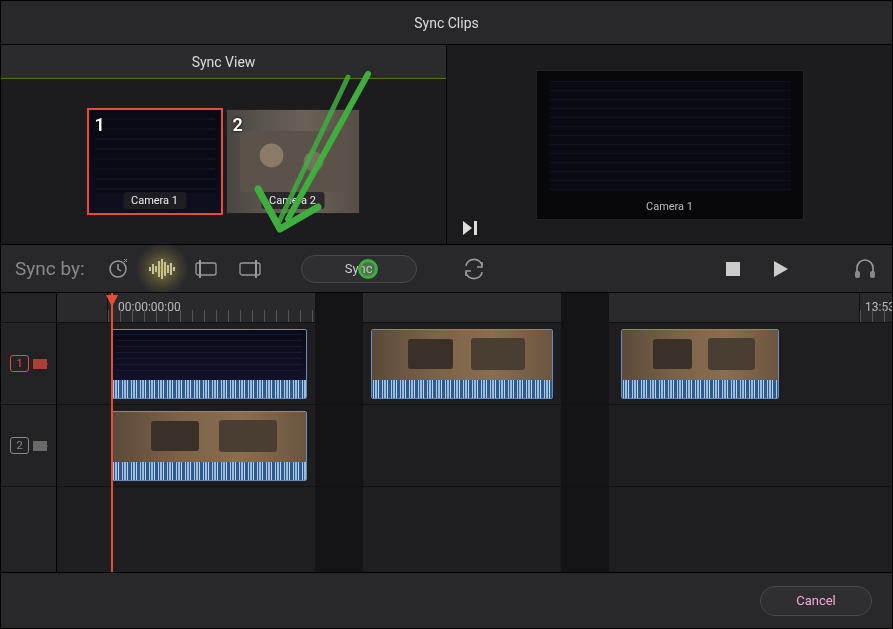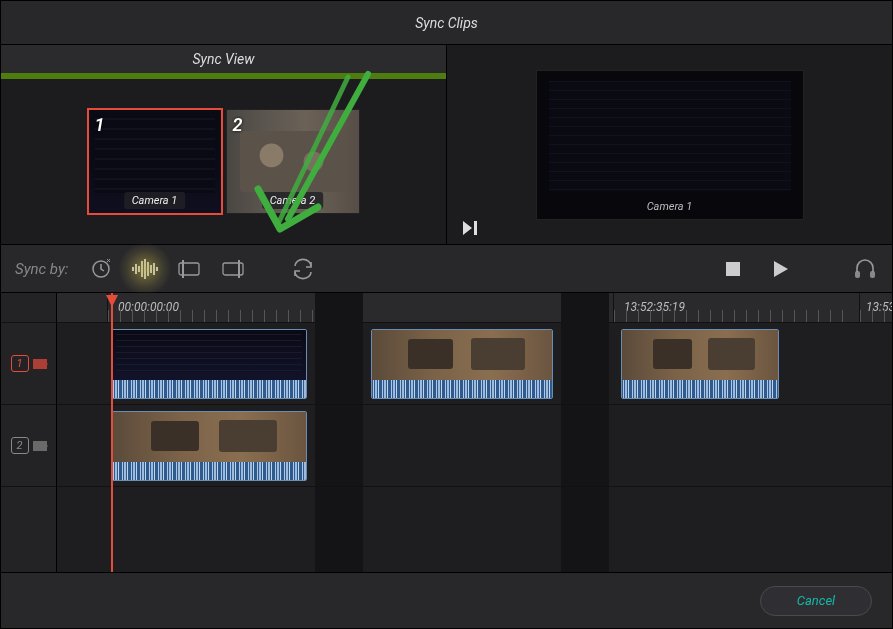--- a/index.html
+++ b/index.html
@@ -9,31 +9,31 @@
     --border:#000;
     --text:#ccc;
     --text-dim:#888;
     --accent:#e64b3c;
     --btn:#323236;
     --btn-border:#4a4a4e;
   }
   *{box-sizing:border-box;margin:0;padding:0;font-family:-apple-system,BlinkMacSystemFont,"Segoe UI",Roboto,sans-serif;}
   body{background:#0c0c0c;color:var(--text);width:893px;height:629px;overflow:hidden;font-size:13px;}
   
-  .window{position:absolute;inset:0;background:var(--panel);border:1px solid #000;display:flex;flex-direction:column;font-style:italic;}
+  .window{position:absolute;inset:0;background:var(--panel);border:1px solid #000;display:flex;flex-direction:column;}
   
   
   .titlebar{height:44px;display:flex;align-items:center;justify-content:center;background:#28282b;border-bottom:1px solid #000;}
   .titlebar span{color:#ddd;font-size:14px;}
   
   
   .previews{display:flex;height:200px;border-bottom:1px solid #000;}
   .preview-pane{flex:1;display:flex;flex-direction:column;background:#212124;}
   .preview-pane + .preview-pane{border-left:1px solid #000;}
-  .preview-header{height:34px;display:flex;align-items:center;justify-content:center;background:#2b2b2e;border-bottom:6px solid #4d7c0f;font-size:14px;color:#ddd;}
+  .preview-header{height:34px;display:flex;align-items:center;justify-content:center;background:#2b2b2e;border-bottom:1px solid #4d7c0f;font-size:14px;color:#ddd;}
   .preview-body{flex:1;display:flex;align-items:center;justify-content:center;position:relative;background:#1c1c1f;}
   
   
   .syncview{display:flex;gap:4px;align-items:stretch;height:105px;position:relative;}
   .cam-tile{position:relative;width:134px;height:100%;background:#0f0f14;border:1px solid #222;overflow:hidden;}
   .cam-tile.selected{outline:2px solid var(--accent);outline-offset:-1px;}
   .cam-num{position:absolute;top:4px;left:6px;font-size:18px;font-weight:600;color:#fff;text-shadow:0 0 3px #000;}
   .cam-label{position:absolute;bottom:4px;left:50%;transform:translateX(-50%);background:rgba(32,32,36,.85);padding:2px 8px;border-radius:3px;font-size:11px;color:#eee;white-space:nowrap;}
   .cam-screen{position:absolute;inset:0;background:
     linear-gradient(#0a0a14,#0a0a14);
@@ -54,21 +54,21 @@
   
   .viewer-frame{width:268px;height:150px;background:#08080c;position:relative;border:1px solid #222;}
   .viewer-frame::before{content:"";position:absolute;inset:10px 12px 28px 12px;background:
     repeating-linear-gradient(#12121e 0 1px,transparent 1px 9px),
     #0a0a12;}
   .viewer-cam-label{position:absolute;bottom:6px;left:50%;transform:translateX(-50%);font-size:11px;color:#bbb;}
   .next-btn{position:absolute;left:16px;bottom:6px;}
   
   
   .toolbar{height:48px;display:flex;align-items:center;padding:0 14px;gap:18px;background:#28282b;border-bottom:1px solid #000;}
-  .toolbar .lbl{color:var(--text-dim);font-size:15px;margin-right:2px;}
+  .toolbar .lbl{color:var(--text-dim);font-size:19px;margin-right:2px;}
   .tool-icn{width:26px;height:26px;display:flex;align-items:center;justify-content:center;border-radius:3px;color:#999;}
   .tool-icn.active{color:#eee;}
   .tool-icn svg{display:block;}
   .wave-glow{position:relative;}
   .wave-glow::before{content:"";position:absolute;inset:-16px;background:radial-gradient(circle,#c9b84a88 0%,#c9b84a22 45%,transparent 65%);transform:rotate(45deg);border-radius:8px;}
   .sync-btn{margin-left:20px;width:116px;height:28px;border:1px solid var(--btn-border);border-radius:14px;background:#2f2f33;color:#ccc;display:flex;align-items:center;justify-content:center;font-size:13px;position:relative;}
   .sync-dot{position:absolute;width:20px;height:20px;border:3px solid #3fae3f;border-radius:50%;background:#7fd47f66;right:38px;}
   .spacer{flex:1;}
   .play-controls{display:flex;gap:22px;align-items:center;margin-right:40px;}
   
@@ -104,21 +104,21 @@
       transparent 0 1px,#bcd4ee 1px 2px,transparent 2px 3px,#a8c6e6 3px 5px,transparent 5px 6px,#d0e2f4 6px 7px,transparent 7px 9px);
     opacity:.9;}
   
   .gap{position:absolute;top:0;height:100%;background:#141416;}
   
   .playhead{position:absolute;top:0;bottom:0;width:2px;background:var(--accent);}
   .playhead::before{content:"";position:absolute;top:2px;left:-5px;width:12px;height:12px;background:var(--accent);clip-path:polygon(0 0,100% 0,50% 100%);}
   
   
   .footer{height:56px;display:flex;align-items:center;justify-content:flex-end;gap:14px;padding:0 20px;background:#28282b;border-top:1px solid #000;}
-  .btn{min-width:112px;height:30px;border:1px solid var(--btn-border);background:#2f2f33;border-radius:15px;color:#14b8a6;display:flex;align-items:center;justify-content:center;font-size:13px;}
+  .btn{min-width:112px;height:30px;border:1px solid var(--btn-border);background:#2f2f33;border-radius:15px;color:#f9a8d4;display:flex;align-items:center;justify-content:center;font-size:13px;}
   
   svg{overflow:visible;}
 </style>
 </head>
 <body>
 
 <div class="window">
 
   <div class="titlebar">
     <span>Sync Clips</span>
@@ -198,20 +198,24 @@
         </svg>
     </div>
 
     <div class="tool-icn" title="Out point">
       <svg width="22" height="18" viewBox="0 0 22 18">
           <rect x="1" y="3" width="20" height="12" rx="2" fill="none" stroke="currentColor" stroke-width="1.3"></rect>
           <path d="M17 0 V18" stroke="currentColor" stroke-width="2"></path>
         </svg>
     </div>
 
+    <div class="sync-btn">
+      <span>Sync</span>
+      <span class="sync-dot"></span>
+    </div>
 
     <div class="tool-icn" style="margin-left:26px" title="Loop">
       <svg width="22" height="18" viewBox="0 0 22 18">
           <path d="M3 6 A6 5 0 0 1 19 6 M19 12 A6 5 0 0 1 3 12" fill="none" stroke="currentColor" stroke-width="1.6"></path>
           <path d="M19 2 L19 7 L14 7" fill="none" stroke="currentColor" stroke-width="1.6"></path>
           <path d="M3 16 L3 11 L8 11" fill="none" stroke="currentColor" stroke-width="1.6"></path>
         </svg>
     </div>
 
     <div class="spacer"></div>
@@ -249,23 +253,20 @@
         <span class="track-badge">2</span>
         <span class="cam-ico"></span>
       </div>
     </div>
 
     <div class="tracks">
       <div class="ruler">
         <div class="ruler-seg" style="left:50px;width:254px">
           <span class="tc">00:00:00:00</span>
         </div>
-        <div class="ruler-seg" style="left:556px;width:240px">
-          <span class="tc">13:52:35:19</span>
-        </div>
         <div class="ruler-seg" style="left:802px;width:40px">
           <span class="tc end">13:53</span>
         </div>
       </div>
 
       <div class="gap" style="left:258px;width:48px;top:0;height:100%"></div>
       <div class="gap" style="left:504px;width:48px;top:0;height:100%"></div>
 
       <div class="track-row">
         <div class="clip" style="left:54px;width:196px">

